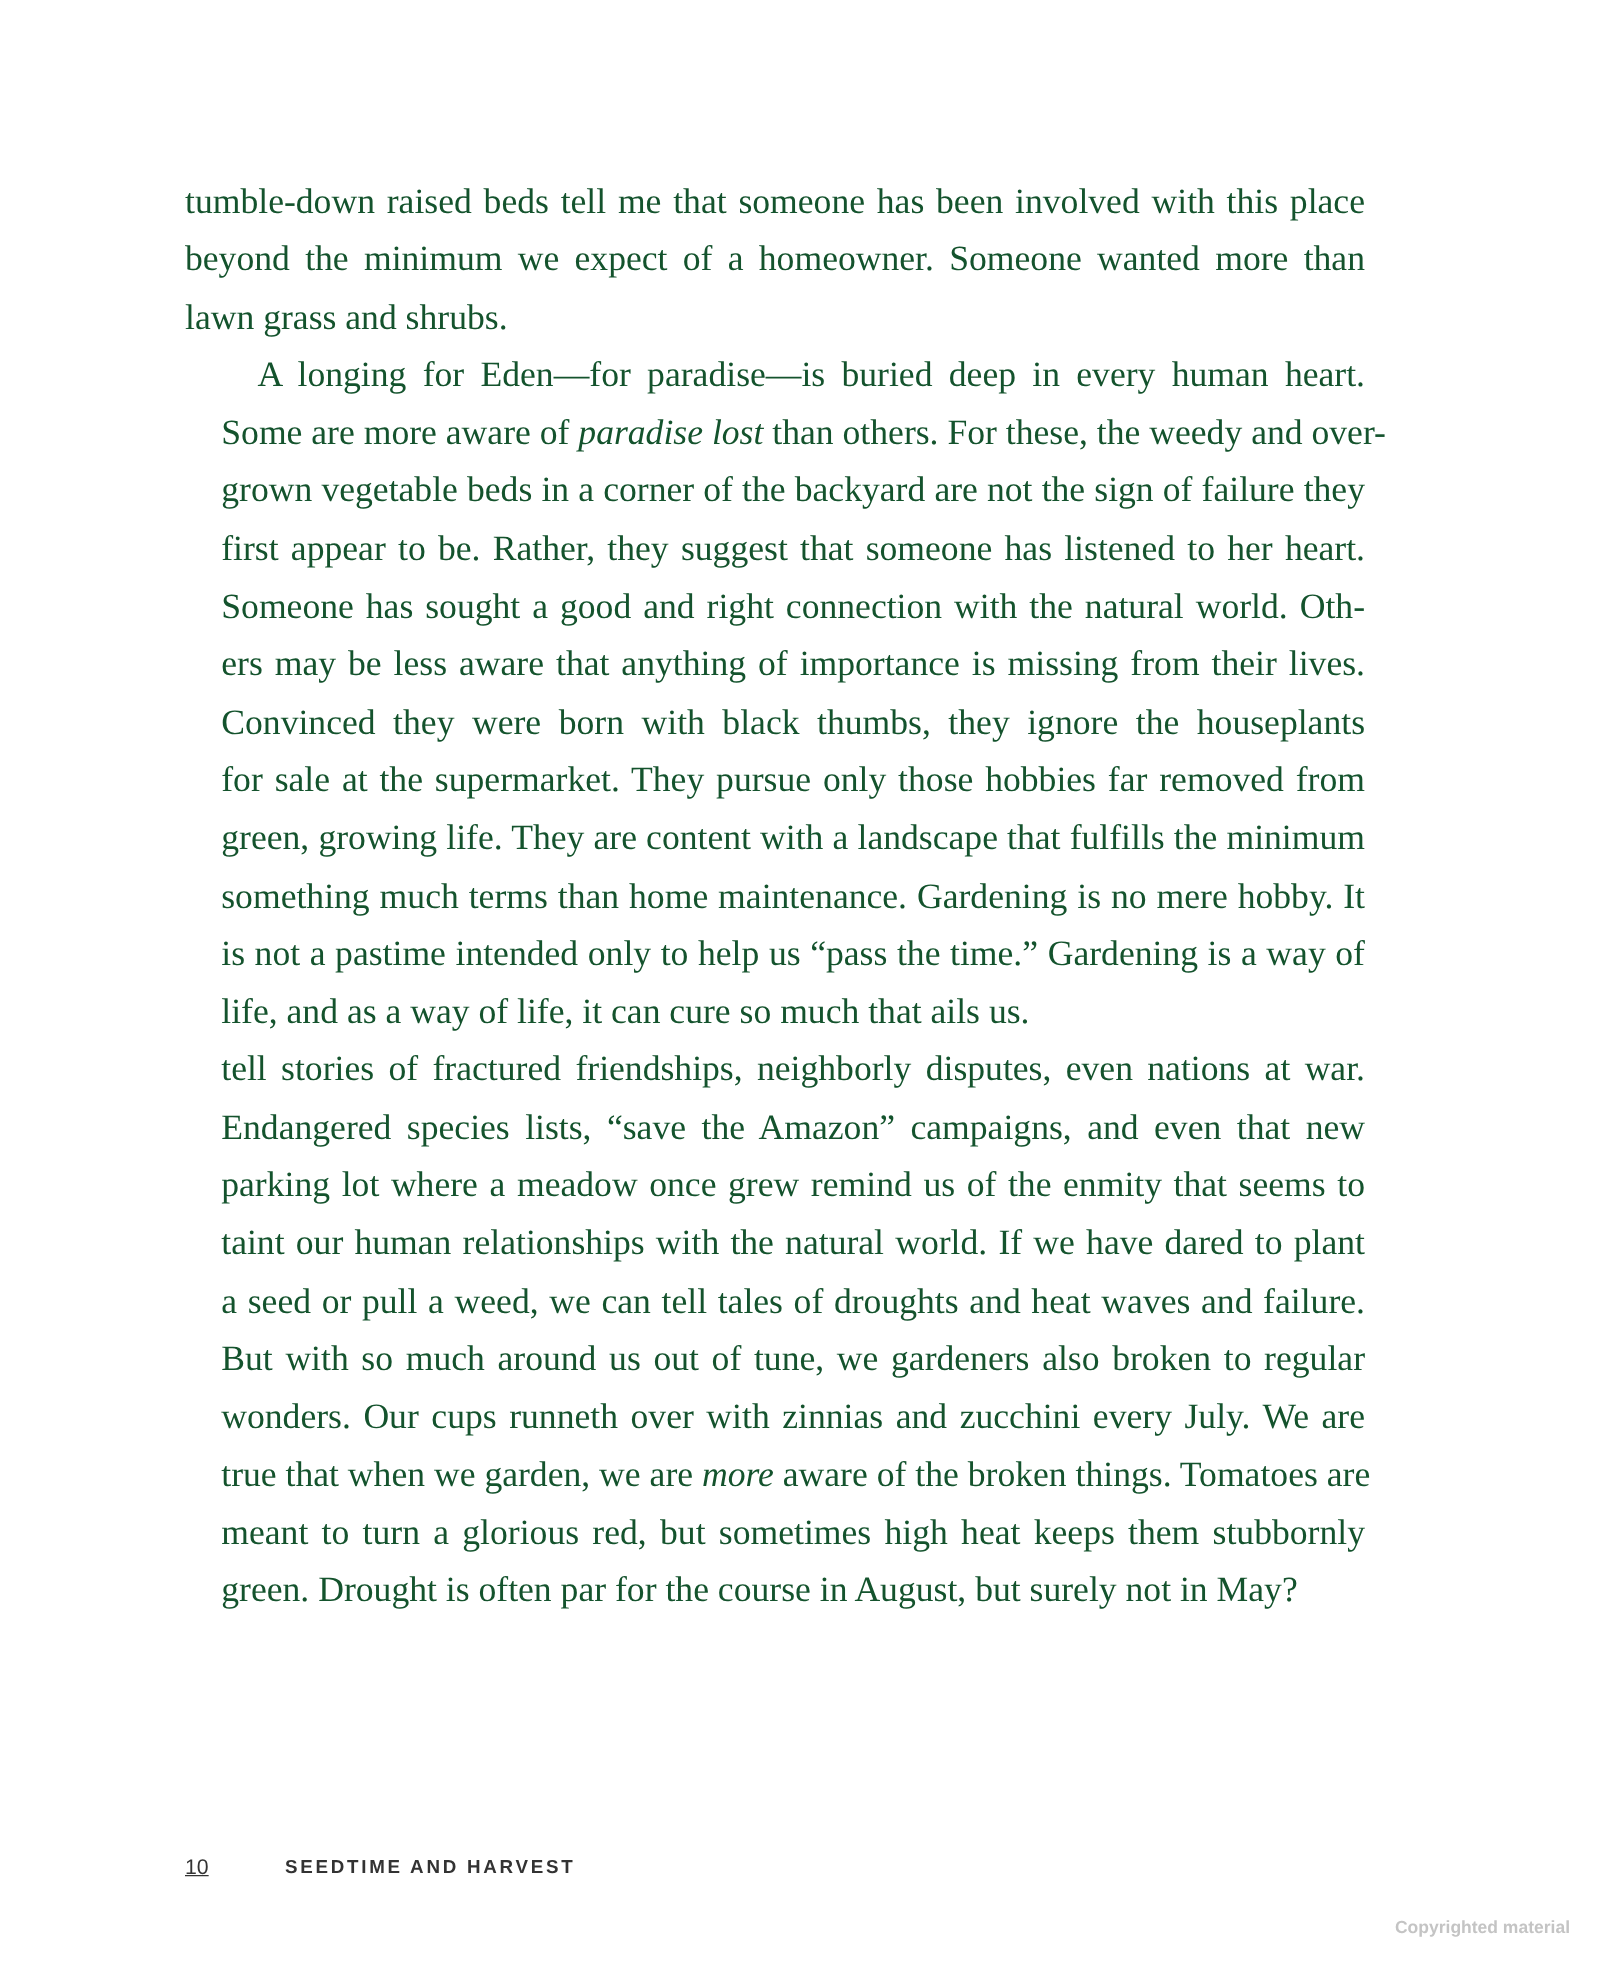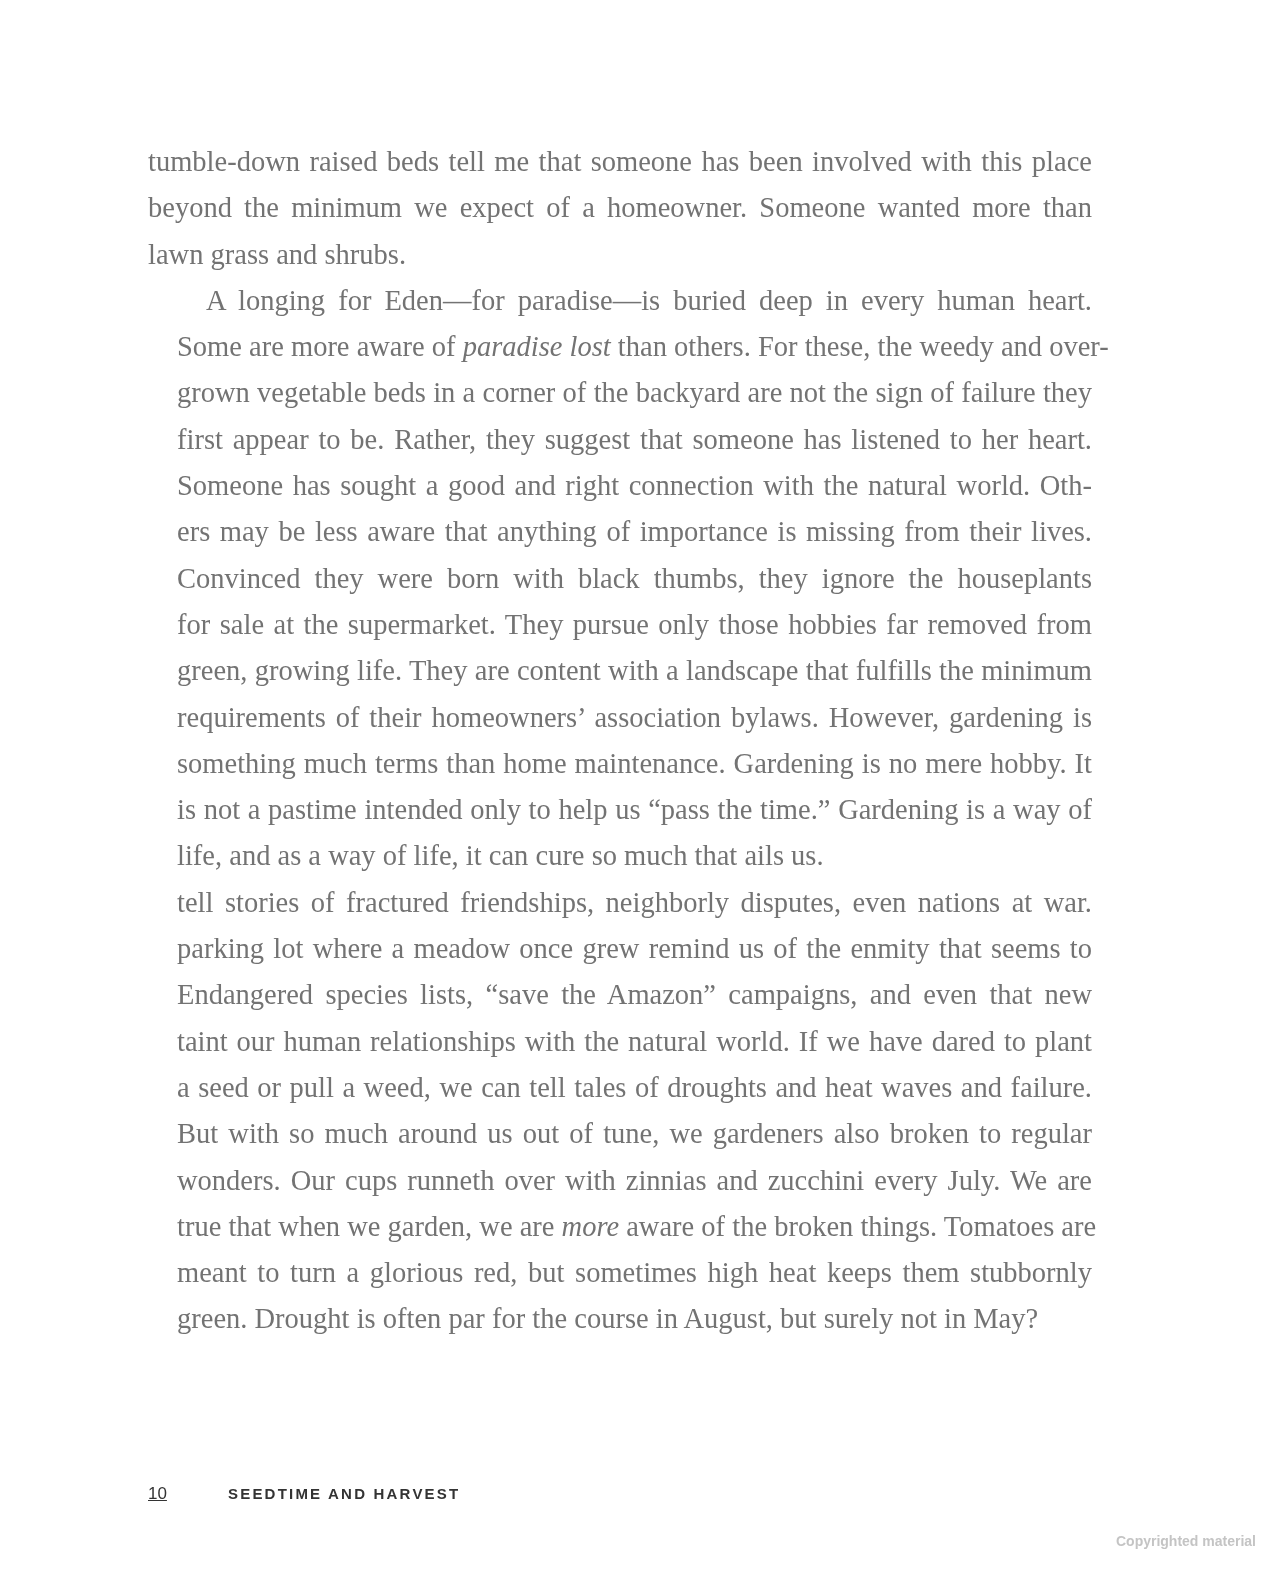--- a/index.html
+++ b/index.html
@@ -1,21 +1,21 @@
 <!DOCTYPE html>
 <html><head>
 <meta charset="utf-8">
 <style>
   html, body { margin: 0; padding: 0; background: #ffffff; }
   body { width: 1280px; height: 1575px; position: relative; overflow: hidden; }
   .page { position: absolute; left: 0; top: 0; width: 1280px; height: 1575px; background: #fff; }
   .body-text {
     position: absolute; left: 148px; top: 139px; width: 944px;
     font-family: "Liberation Serif", "DejaVu Serif", serif;
-    font-size: 28.5px; line-height: 46.3px; color: #737373;
+    font-size: 28.5px; line-height: 46.3px; color: #14532d;
   }
   .para { margin: 0; text-align: justify; text-align-last: left; }
   .para.indent { text-indent: 29px; }
   .line { display: block; text-align: justify; text-align-last: justify; white-space: nowrap; }
   .line.last { text-align-last: left; }
   em { font-style: italic; }
   .footer {
     position: absolute; top: 1484px; left: 148px;
     font-family: "Liberation Sans", "DejaVu Sans", sans-serif; color: #333;
   }
@@ -39,29 +39,28 @@
       <p class="para indent">
         <span class="line" style="padding-left: 29px;">A longing for Eden—for paradise—is buried deep in every human heart.</span>
         <span class="line">Some are more aware of <em>paradise lost</em> than others. For these, the weedy and over-</span>
         <span class="line">grown vegetable beds in a corner of the backyard are not the sign of failure they</span>
         <span class="line">first appear to be. Rather, they suggest that someone has listened to her heart.</span>
         <span class="line">Someone has sought a good and right connection with the natural world. Oth-</span>
         <span class="line">ers may be less aware that anything of importance is missing from their lives.</span>
         <span class="line">Convinced they were born with black thumbs, they ignore the houseplants</span>
         <span class="line">for sale at the supermarket. They pursue only those hobbies far removed from</span>
         <span class="line">green, growing life. They are content with a landscape that fulfills the minimum</span>
-        <span class="line">requirements of their homeowners’ association bylaws. However, gardening is</span>
         <span class="line">something much terms than home maintenance. Gardening is no mere hobby. It</span>
         <span class="line">is not a pastime intended only to help us “pass the time.” Gardening is a way of</span>
         <span class="line last">life, and as a way of life, it can cure so much that ails us.</span>
       </p>
       <p class="para indent">
         <span class="line">tell stories of fractured friendships, neighborly disputes, even nations at war.</span>
+        <span class="line">Endangered species lists, “save the Amazon” campaigns, and even that new</span>
         <span class="line">parking lot where a meadow once grew remind us of the enmity that seems to</span>
-        <span class="line">Endangered species lists, “save the Amazon” campaigns, and even that new</span>
         <span class="line">taint our human relationships with the natural world. If we have dared to plant</span>
         <span class="line">a seed or pull a weed, we can tell tales of droughts and heat waves and failure.</span>
         <span class="line">But with so much around us out of tune, we gardeners also broken to regular</span>
         <span class="line">wonders. Our cups runneth over with zinnias and zucchini every July. We are</span>
         <span class="line">true that when we garden, we are <em>more</em> aware of the broken things. Tomatoes are</span>
         <span class="line">meant to turn a glorious red, but sometimes high heat keeps them stubbornly</span>
         <span class="line last">green. Drought is often par for the course in August, but surely not in May?</span>
       </p>
     </div>
 

